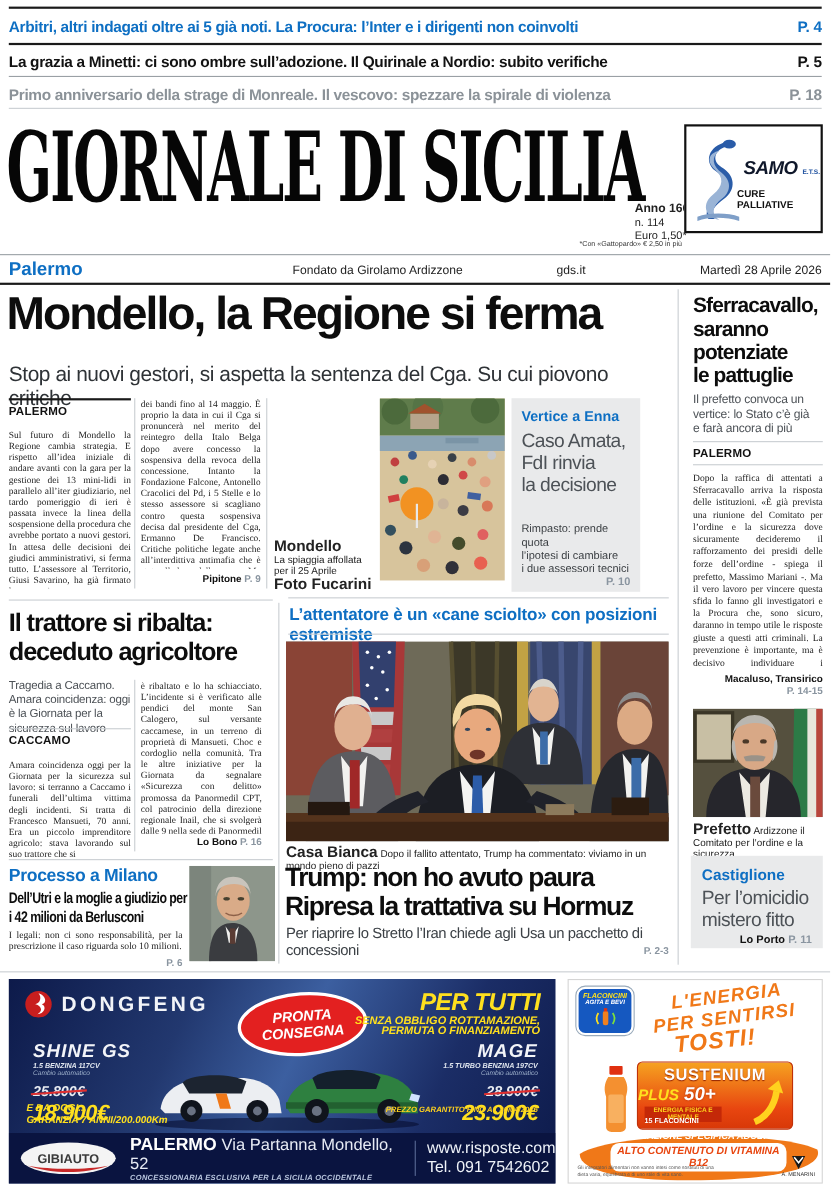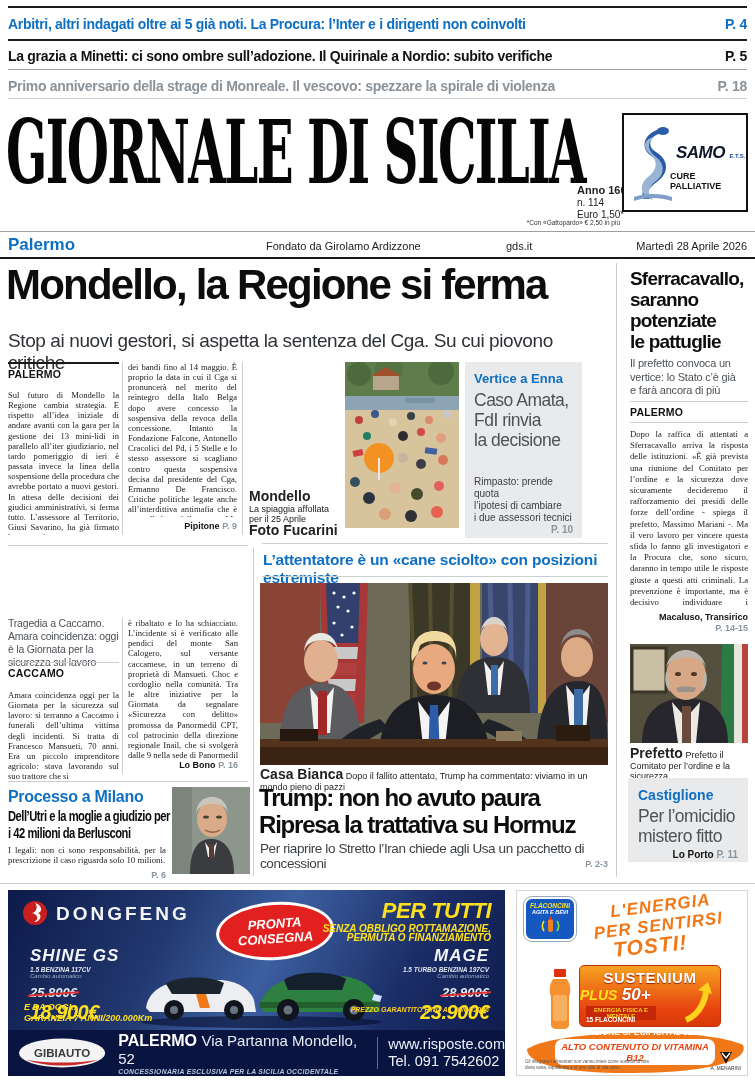--- a/index.html
+++ b/index.html
@@ -208,20 +208,22 @@
     <div class="btitle pl" style="margin-top:4px;">Caso Amata,
 FdI rinvia
 la decisione</div>
     <div class="btext pl" style="margin-top:26px;">Rimpasto: prende quota
 l’ipotesi di cambiare
 i due assessori tecnici</div>
     <div class="bpage">P. 10</div>
   </div>
 
   <div class="hrule light" style="left:8px; top:545px; width:240px;"></div>
+  <div class="abs sec-hl pl" style="left:8px; top:553px; width:245px; font-size:23px; line-height:26px;">Il trattore si ribalta:
+deceduto agricoltore</div>
   <div class="abs gray-sub" style="left:8px; top:617px; width:112px;">Tragedia a Caccamo. Amara coincidenza: oggi è la Giornata per la sicurezza sul lavoro</div>
   <div class="hrule light" style="left:8px; top:662px; width:111px;"></div>
   <div class="abs kicker" style="left:8px; top:667px;">CACCAMO</div>
   <div class="abs body" style="left:8px; top:690px; width:111px; height:92px;">Amara coincidenza oggi per la Giornata per la sicurezza sul lavoro: si terranno a Caccamo i funerali dell’ultima vittima degli incidenti. Si tratta di Francesco Mansueti, 70 anni. Era un piccolo imprenditore agricolo: stava lavorando sul suo trattore che si</div>
   <div class="vrule" style="left:122px; top:618px; height:156px;"></div>
   <div class="abs body" style="left:128px; top:618px; width:110px; height:140px;">è ribaltato e lo ha schiacciato. L’incidente si è verificato alle pendici del monte San Calogero, sul versante caccamese, in un terreno di proprietà di Mansueti. Choc e cordoglio nella comunità. Tra le altre iniziative per la Giornata da segnalare «Sicurezza con delitto» promossa da Panormedil CPT, col patrocinio della direzione regionale Inail, che si svolgerà dalle 9 nella sede di Panormedil CPT, via Borremans 17 a Palermo.</div>
   <div class="abs byline" style="left:128px; top:760px; width:110px;">
     <span>Lo Bono</span>
     <span class="by-page">P. 16</span>
   </div>
@@ -363,21 +365,21 @@
       <path d="M36 26 C36 10 76 8 76 26 C76 16 68 6 56 6 C44 6 36 16 36 26 Z" fill="#b9b6b0"></path>
       <path d="M36 28 C34 36 36 44 40 48 L38 30 Z" fill="#b9b6b0"></path>
         <path d="M76 28 C78 36 76 44 72 48 L74 30 Z" fill="#b9b6b0"></path>
       <ellipse cx="48" cy="30" rx="3" ry="2" fill="#4a3828"></ellipse>
         <ellipse cx="64" cy="30" rx="3" ry="2" fill="#4a3828"></ellipse>
       <path d="M46 44 C50 42 62 42 66 44 L64 48 L48 48 Z" fill="#9a9288"></path>
     </svg>
   </div>
   <div class="abs capbox" style="left:630px; top:748px; width:118px;">
     <b>Prefetto</b>
-    <span>Prefetto il Comitato per l’ordine e la sicurezza</span>
+    <span>Ardizzone il Comitato per l’ordine e la sicurezza</span>
   </div>
 
   <div class="gbox" style="left:628px; top:778px; width:120px; height:84px; padding:9px 10px;">
     <div class="bkick" style="font-size:14px;">Castiglione</div>
     <div class="btitle pl" style="margin-top:3px;">Per l’omicidio
 mistero fitto</div>
     <div class="bpage" style="margin-top:3px;">
       <b style="color:#111;">Lo Porto</b>
       <span>P. 11</span>
     </div>

